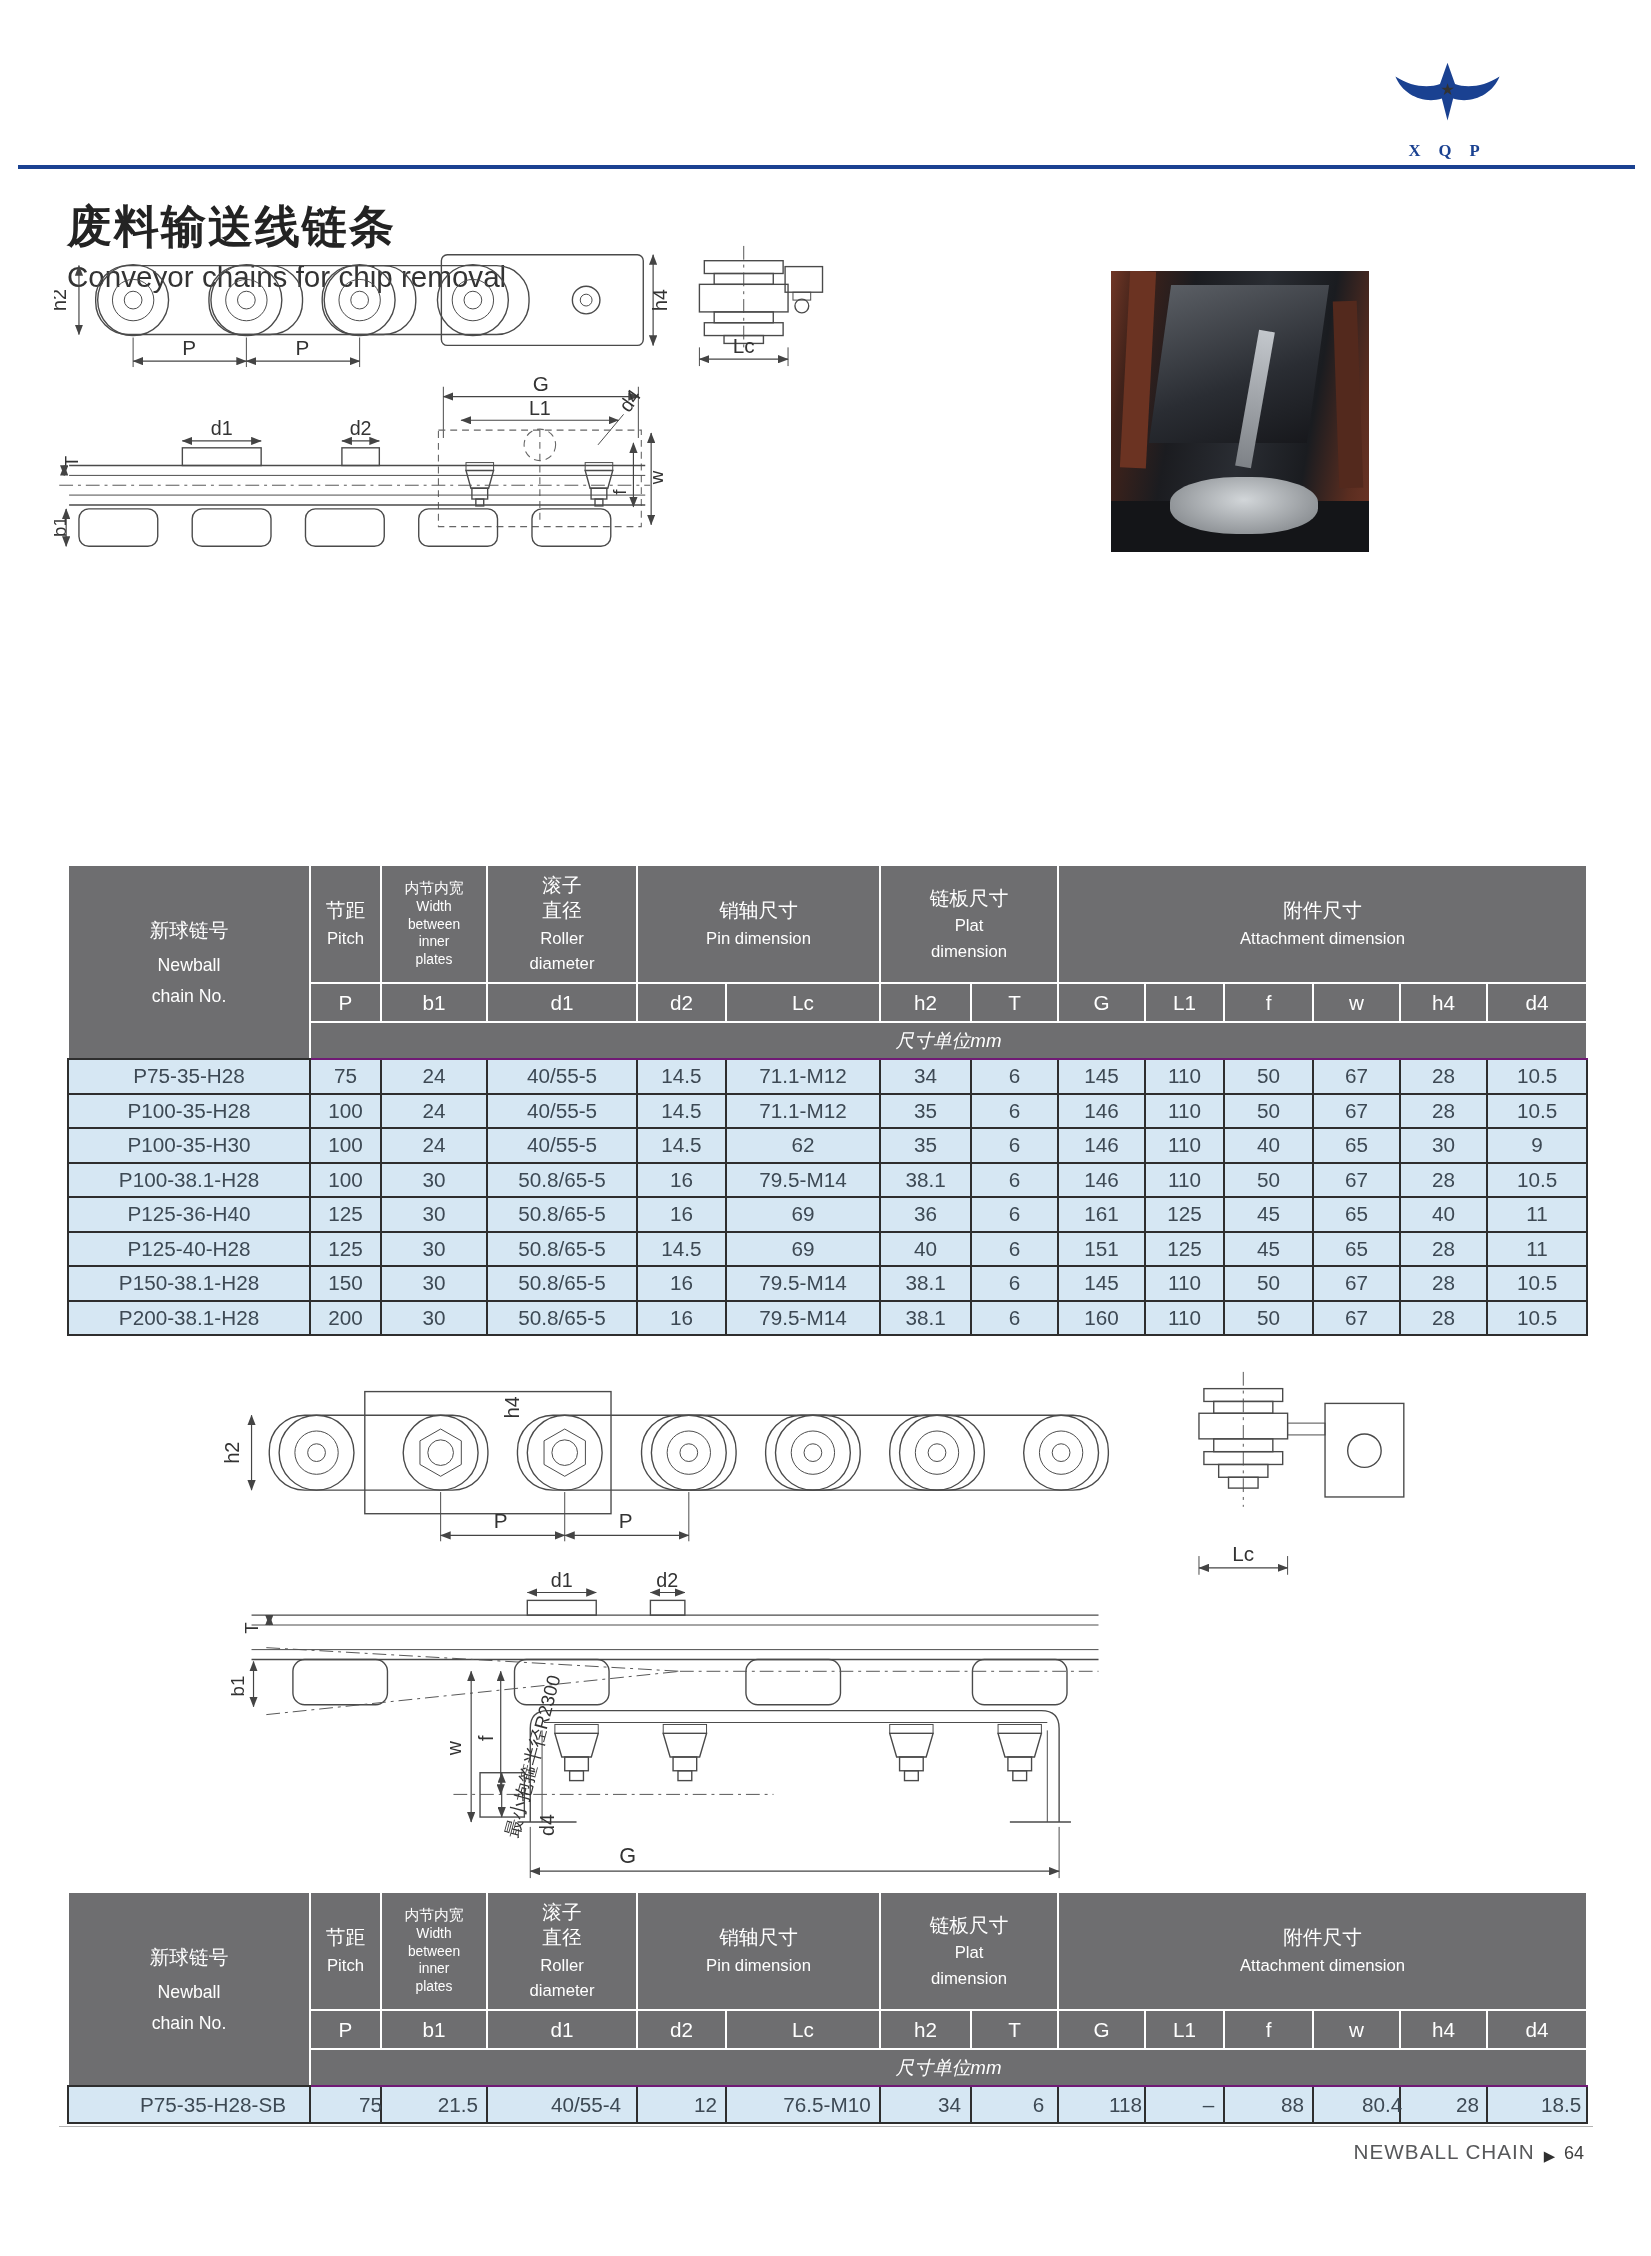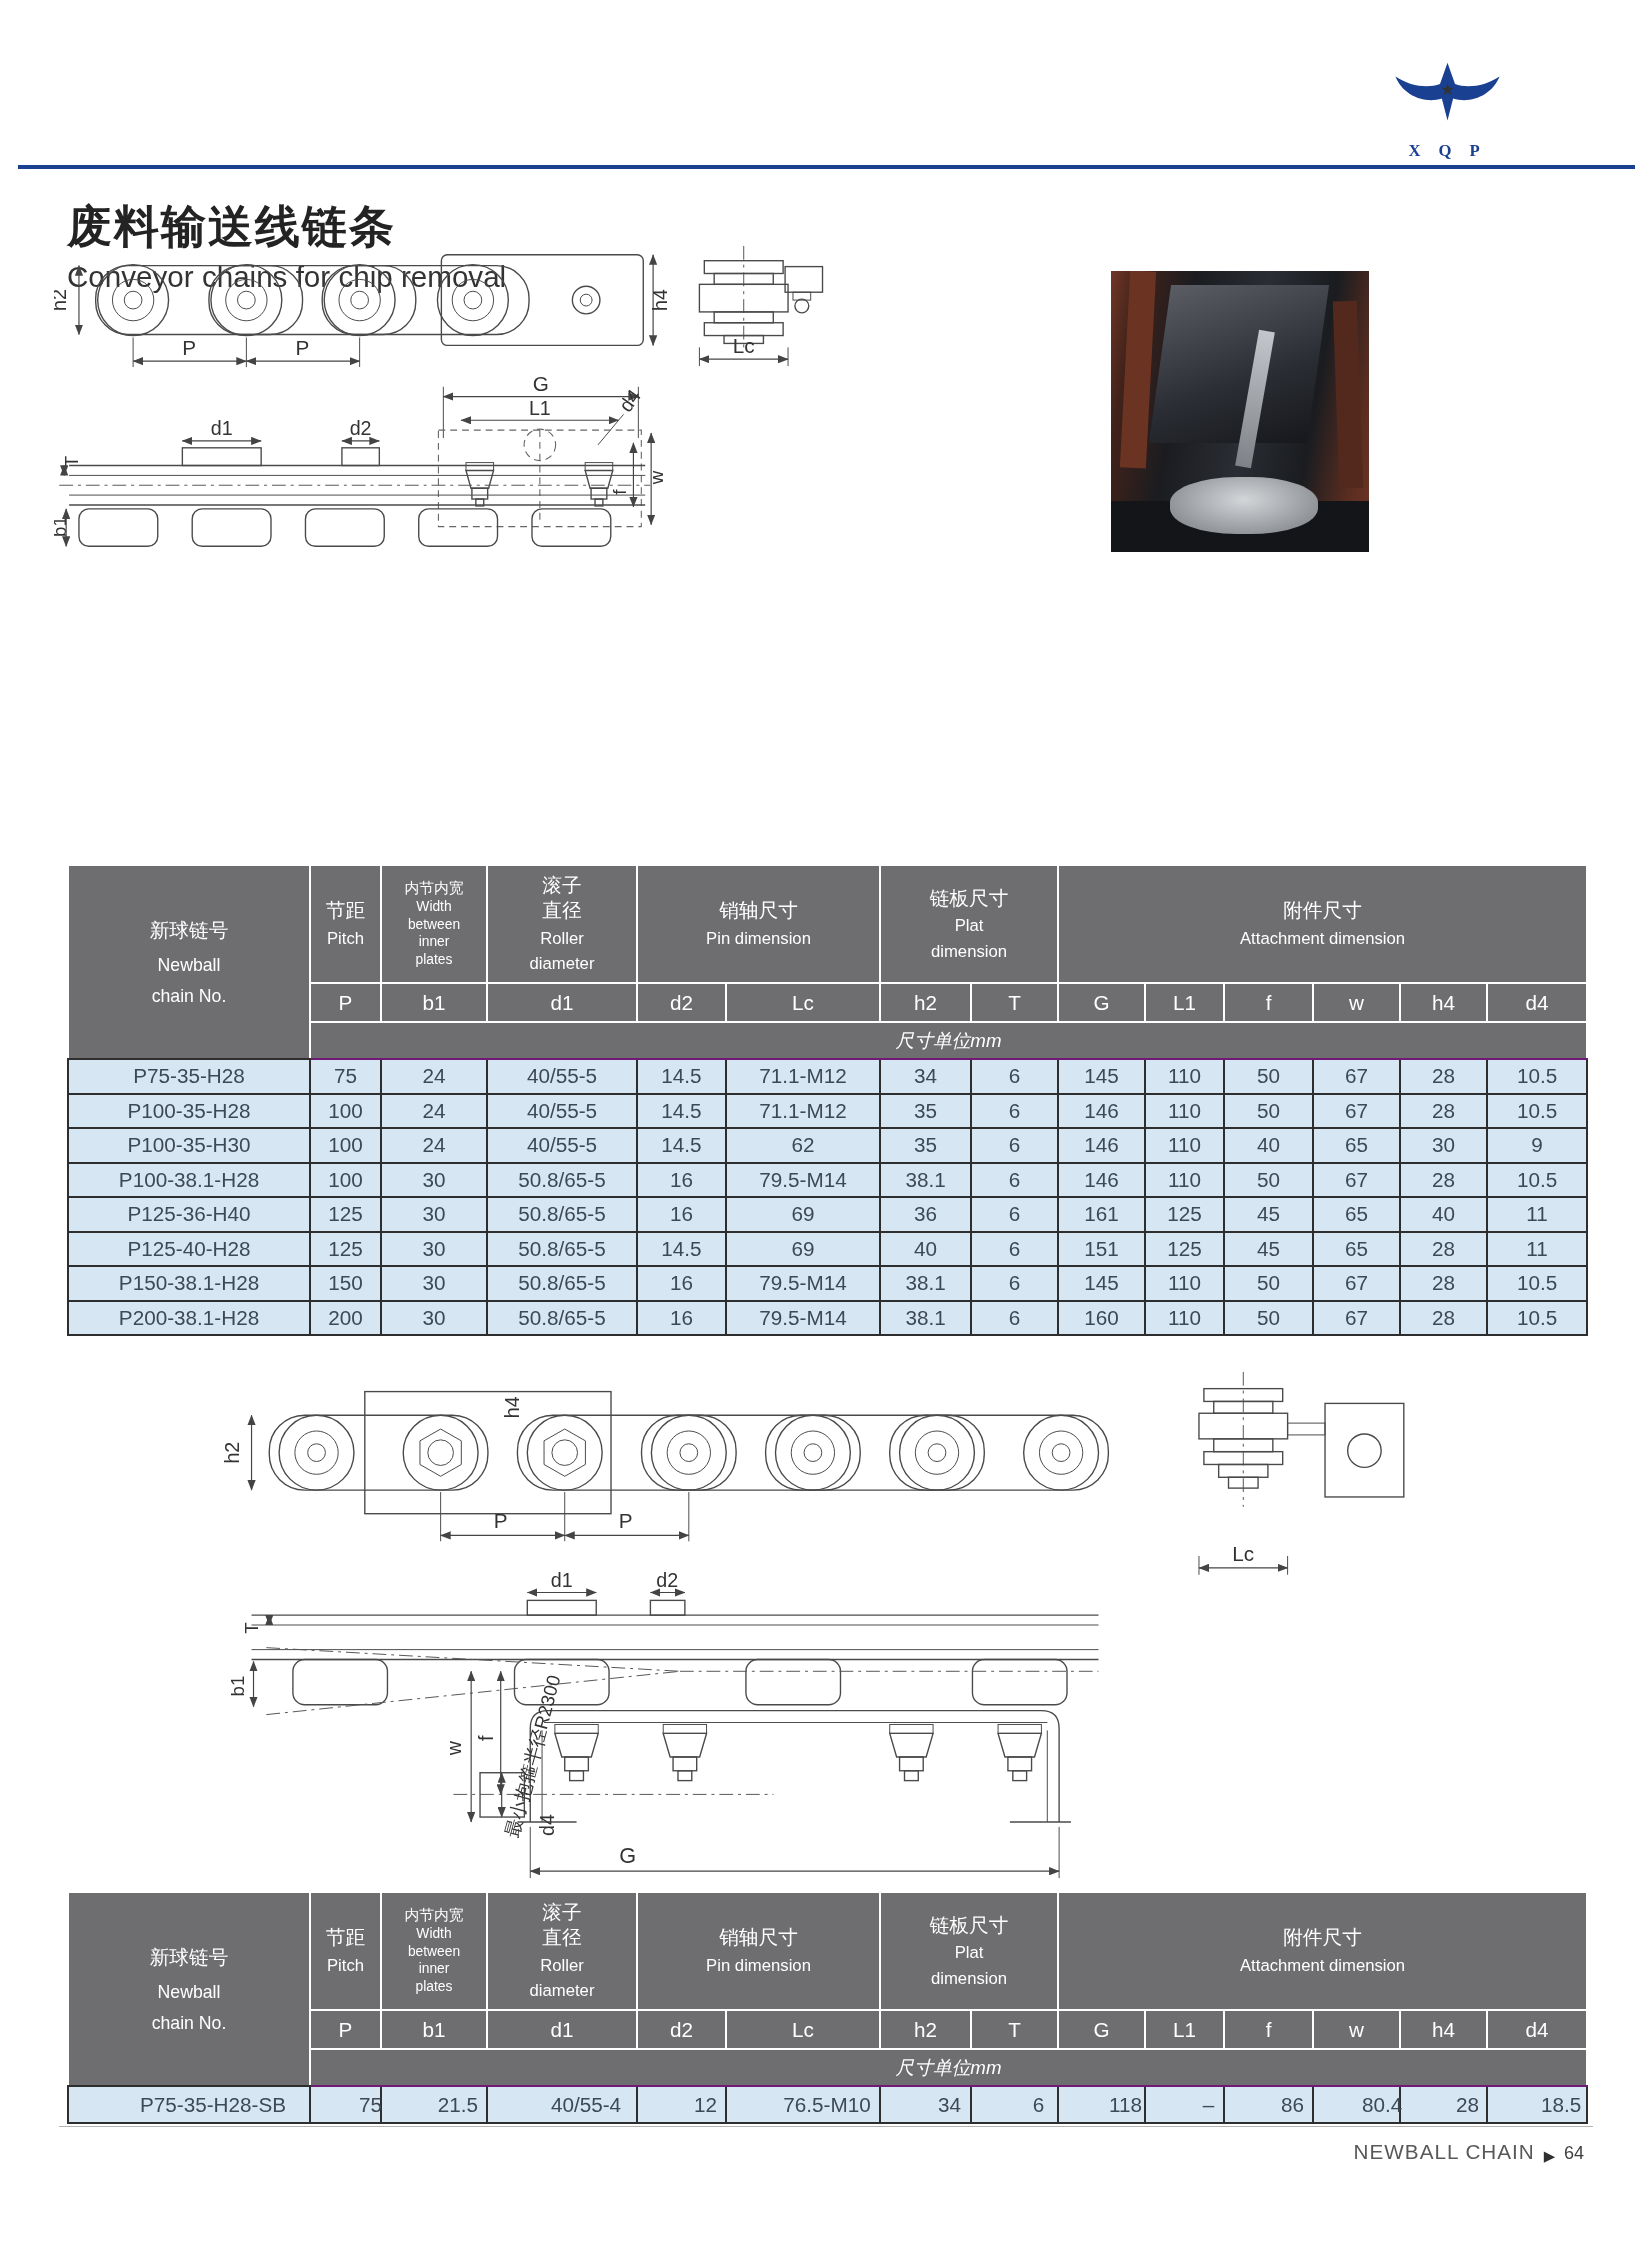--- a/index.html
+++ b/index.html
@@ -622,21 +622,21 @@
           <td>P75-35-H28-SB</td>
           <td>75</td>
           <td>21.5</td>
           <td>40/55-4</td>
           <td>12</td>
           <td>76.5-M10</td>
           <td>34</td>
           <td>6</td>
           <td>118</td>
           <td>–</td>
-          <td>86</td>
+          <td>88</td>
           <td>80.4</td>
           <td>28</td>
           <td>18.5</td>
         </tr>
       </tbody>
 </table>
 </div>
 
 <div class="abs" id="footer-rule"></div>
 <div class="abs" id="footer">

